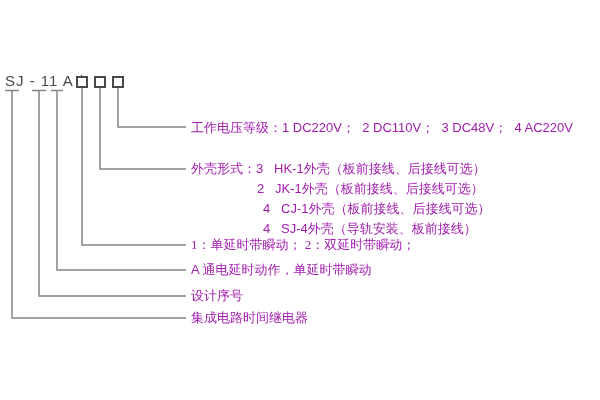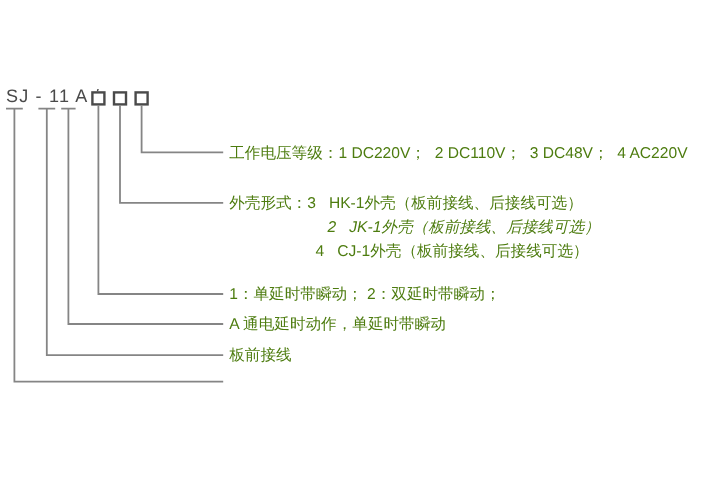--- a/index.html
+++ b/index.html
@@ -41,21 +41,21 @@
     position: absolute;
     left: 0;
     top: 0;
     width: 600px;
     height: 400px;
   }
   .lbl {
     position: absolute;
     font-size: 13px;
     line-height: 14px;
-    color: #4d7c0f;
+    color: #a21caf;
     white-space: pre;
   }
 </style>
 </head>
 <body>
 
 <div class="stage">
 
   <svg class="leads" viewBox="0 0 600 400" fill="none" stroke="#858585" stroke-width="1.5">
 
@@ -73,23 +73,25 @@
   </svg>
 
   <div class="model-code">SJ - 11 A /</div>
   <div class="ph-box b1"></div>
   <div class="ph-box b2"></div>
   <div class="ph-box b3"></div>
 
   <div class="lbl" style="left:191px; top:121px;">工作电压等级：1 DC220V；  2 DC110V；  3 DC48V；  4 AC220V</div>
 
   <div class="lbl" style="left:191px; top:162px;">外壳形式：3   HK-1外壳（板前接线、后接线可选）</div>
-  <div class="lbl" style="left:273px; top:182px;font-style:italic;">2   JK-1外壳（板前接线、后接线可选）</div>
+  <div class="lbl" style="left:257px; top:182px;">2   JK-1外壳（板前接线、后接线可选）</div>
   <div class="lbl" style="left:263px; top:202px;">4   CJ-1外壳（板前接线、后接线可选）</div>
+  <div class="lbl" style="left:263px; top:222px;">4   SJ-4外壳（导轨安装、板前接线）</div>
 
-  <div class="lbl" style="left:191px; top:238px;">1：单延时带瞬动； 2：双延时带瞬动；</div>
+  <div class="lbl" style="left:191px; top:238px;font-family:Liberation Serif, serif;">1：单延时带瞬动； 2：双延时带瞬动；</div>
 
   <div class="lbl" style="left:191px; top:263px;">A 通电延时动作，单延时带瞬动</div>
 
-  <div class="lbl" style="left:191px; top:289px;">板前接线</div>
+  <div class="lbl" style="left:191px; top:289px;">设计序号</div>
 
+  <div class="lbl" style="left:191px; top:311px;">集成电路时间继电器</div>
 
 </div>
 
 </body></html>

